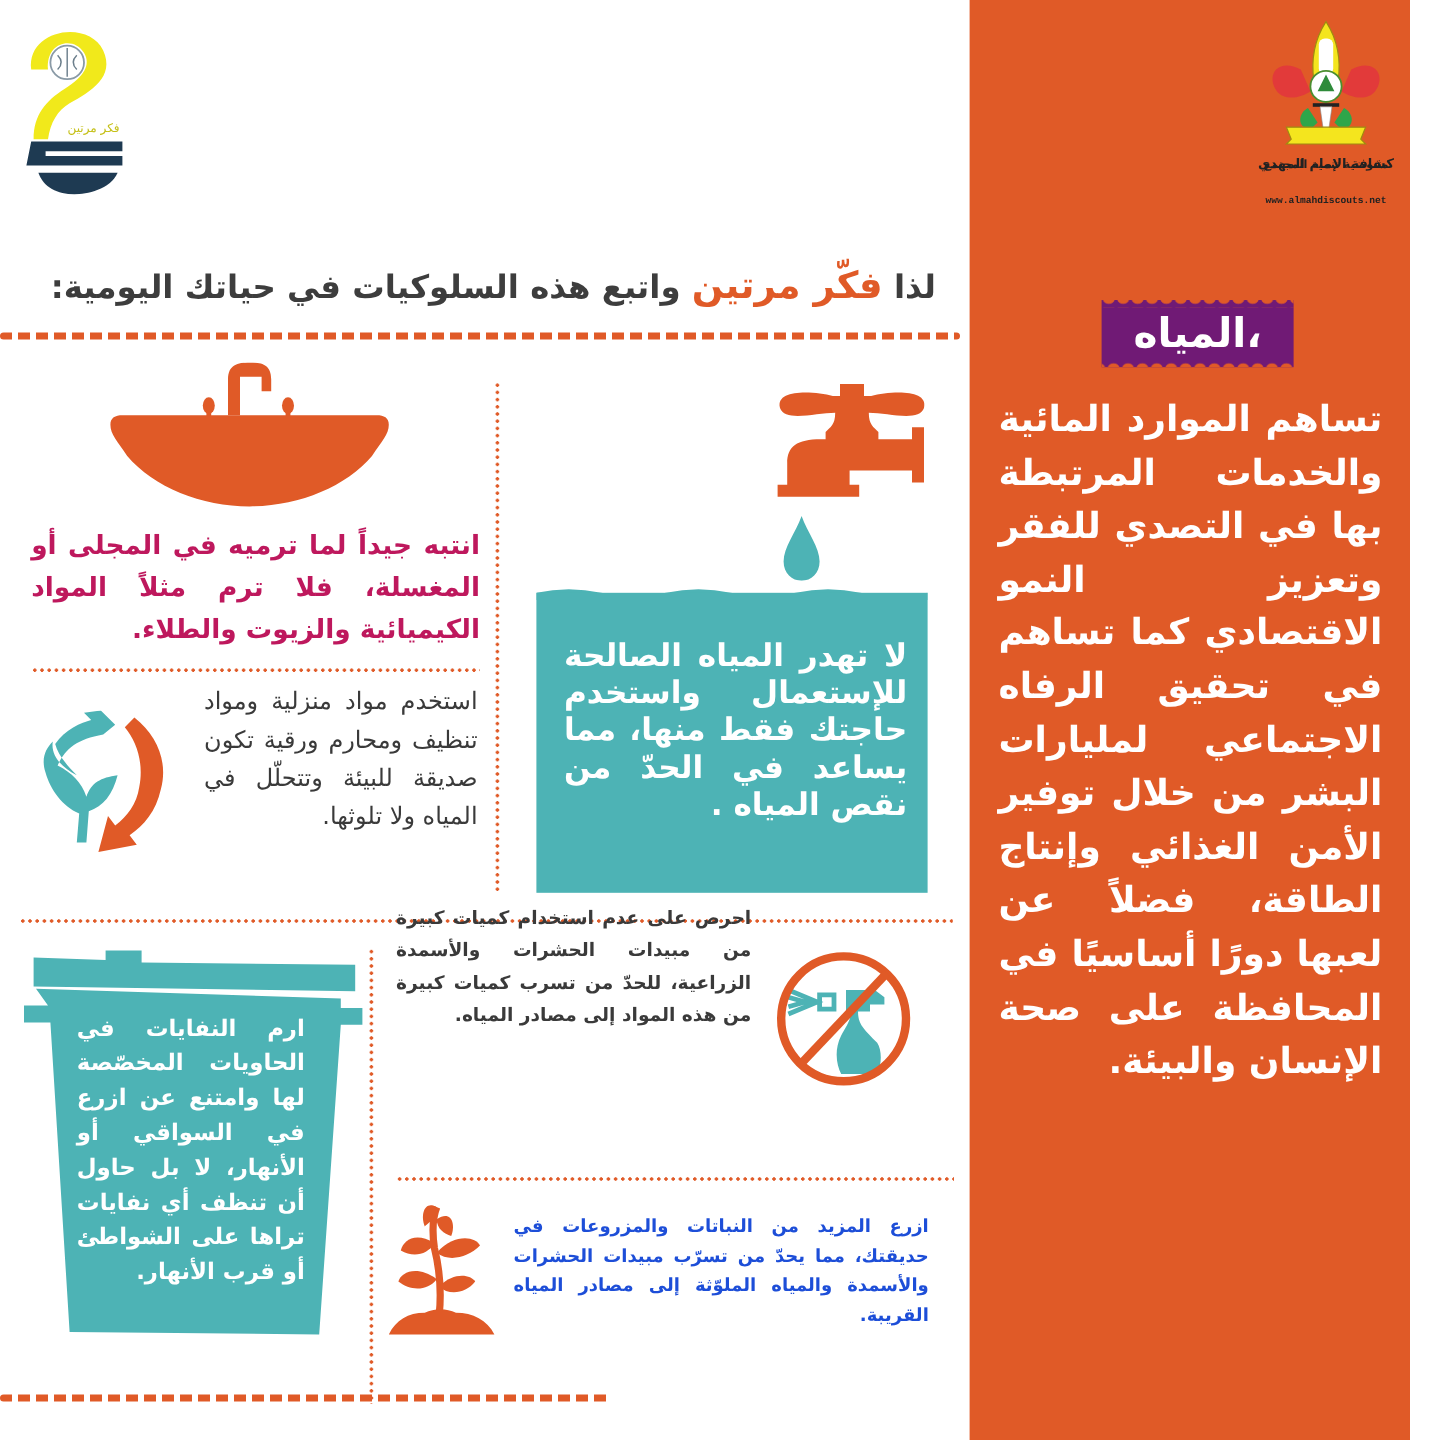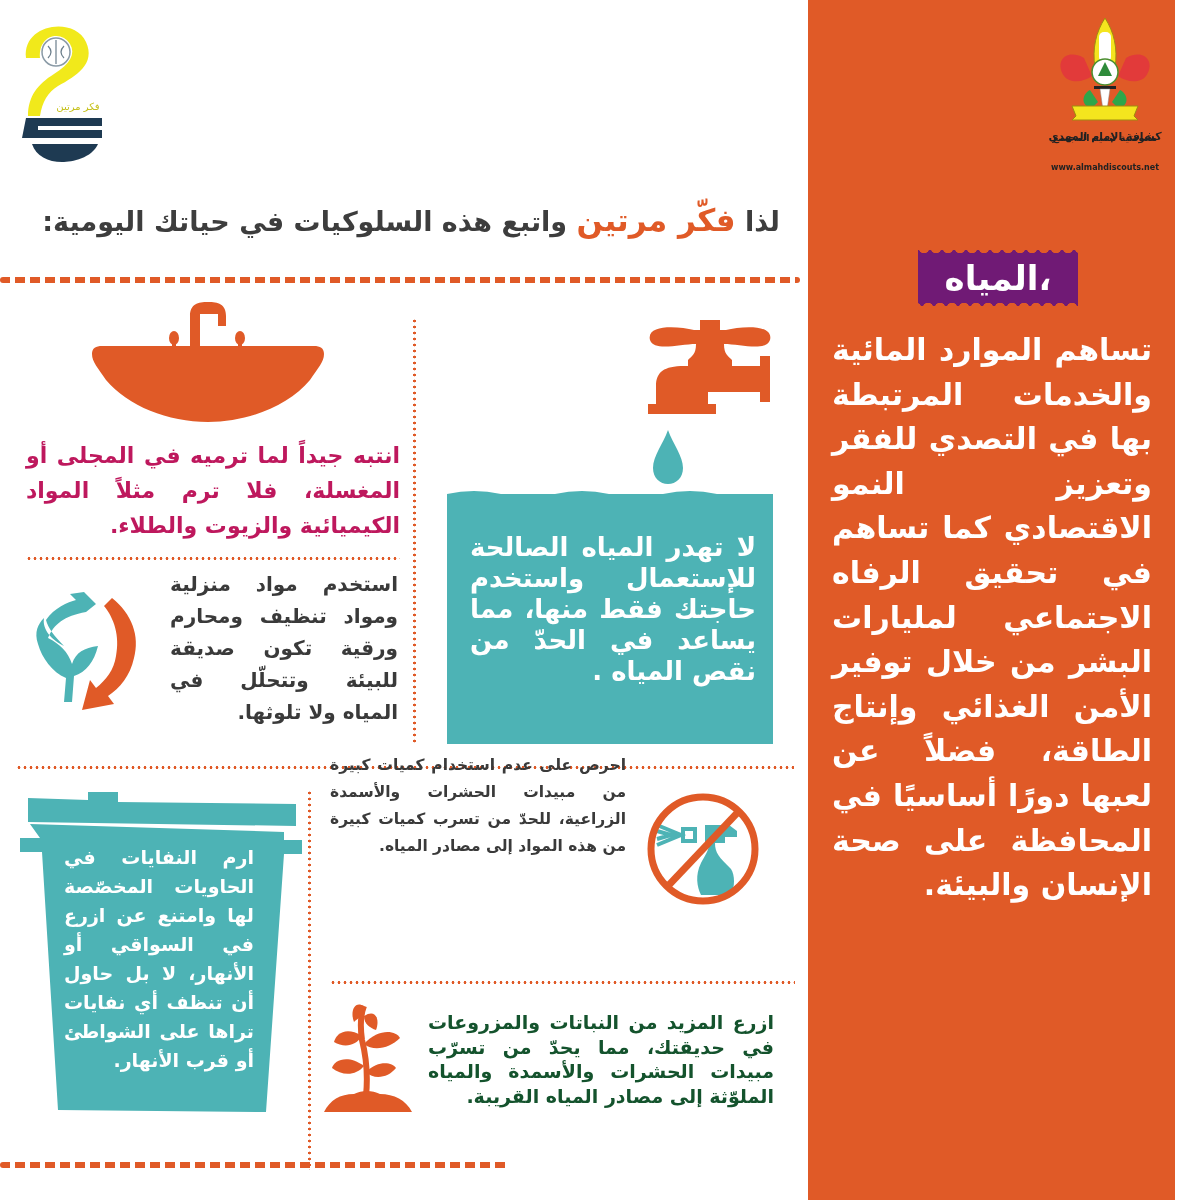--- a/index.html
+++ b/index.html
@@ -7,40 +7,40 @@
   body { position: relative; font-family: "DejaVu Sans", "Liberation Sans", sans-serif; color: #3a3a3a; }
   .abs { position: absolute; }
   .rtl { direction: rtl; text-align: justify; text-align-last: right; unicode-bidi: plaintext; }
 
   
   #panel { left: 808px; top: 0; width: 367px; height: 1200px; background: #e05a27; }
   #scout-logo { left: 1040px; top: 10px; width: 130px; height: 180px; }
   .scout-text { position: absolute; right: 0; width: 130px; text-align: center; color: #222; font-weight: bold; direction: rtl; }
   #scout-name { top: 120px; font-size: 11px; }
   #scout-sub { top: 122px; font-size: 9.5px; }
-  #scout-url { top: 153px; font-size: 8px; direction: ltr; }
+  #scout-url { top: 153px; font-size: 8px; direction: ltr; font-family: Liberation Mono, monospace; }
 
   #water-heading { left: 918px; top: 250px; width: 160px; height: 56px; background: #701a75;
     display: flex; align-items: center; justify-content: center; color: #fff; font-size: 34px; font-weight: bold; }
   #water-heading::before, #water-heading::after {
     content: ""; position: absolute; left: 0; width: 100%; height: 6px;
     background: radial-gradient(circle at 6px -2px, #e05a27 5px, transparent 5.5px) repeat-x;
     background-size: 12px 6px;
   }
   #water-heading::before { top: 0; }
   #water-heading::after { bottom: 0; transform: rotate(180deg); }
 
   #panel-text { left: 832px; top: 328px; width: 320px; color: #fff; font-size: 30px; font-weight: bold; line-height: 44.6px; }
   #panel-text p + p { margin-top: 16px; }
 
   
   #think-logo { left: 12px; top: 12px; width: 90px; height: 150px; }
 
   
-  #headline { left: 140px; top: 202px; width: 640px; font-size: 27px; font-weight: bold; color: #3d3d3d; direction: rtl; text-align: right; white-space: nowrap; }
+  #headline { left: 140px; top: 220px; width: 640px; font-size: 27px; font-weight: bold; color: #3d3d3d; direction: rtl; text-align: right; white-space: nowrap; }
   #headline .accent { color: #e05a27; font-size: 31px; }
 
   .dash-line { height: 6px; background: repeating-linear-gradient(to right, #e05a27 0 10px, transparent 10px 15px); border-radius: 3px; }
   #dash-top { left: 0; top: 277px; width: 800px; }
   #dash-bottom { left: 0; top: 1162px; width: 510px; }
 
   .dot-h { height: 3px; background: radial-gradient(circle, #e05a27 1.3px, transparent 1.6px) repeat-x; background-size: 6px 3px; }
   .dot-v { width: 3px; background: radial-gradient(circle, #e05a27 1.3px, transparent 1.6px) repeat-y; background-size: 3px 6px; }
 
   #vsep-top { left: 413px; top: 318px; height: 426px; }
@@ -55,33 +55,33 @@
   #water-box { left: 447px; top: 494px; width: 326px; height: 250px; background: #4db3b5; }
   #water-box-wave { left: 447px; top: 488px; width: 326px; height: 12px; }
   #water-text { left: 470px; top: 532px; width: 286px; color: #fff; font-size: 26px; font-weight: bold; line-height: 31px; }
 
   
   #sink-icon { left: 88px; top: 302px; width: 240px; height: 122px; }
   #sink-text { left: 26px; top: 438px; width: 374px; font-size: 22px; font-weight: bold; line-height: 35px; color: #be185d; }
 
   
   #recycle-icon { left: 24px; top: 592px; width: 116px; height: 126px; }
-  #recycle-text { left: 170px; top: 568px; width: 228px; font-size: 20px; font-weight: bold; line-height: 32px; color: #3a3a3a; }
+  #recycle-text { left: 170px; top: 568px; width: 228px; font-size: 20px; font-weight: normal; line-height: 32px; color: #3a3a3a; }
 
   
   #trash-icon { left: 18px; top: 782px; width: 286px; height: 362px; }
   #trash-text { left: 64px; top: 843px; width: 190px; color: #fff; font-size: 19px; font-weight: bold; line-height: 29px; }
 
   
   #spray-icon { left: 645px; top: 791px; width: 116px; height: 116px; }
   #spray-text { left: 330px; top: 752px; width: 296px; font-size: 15.5px; font-weight: bold; line-height: 27px; color: #3a3a3a; }
 
   
   #plant-icon { left: 324px; top: 996px; width: 90px; height: 118px; }
-  #plant-text { left: 428px; top: 1010px; width: 346px; font-size: 19px; font-weight: bold; line-height: 24.5px; color: #14532d; }
+  #plant-text { left: 428px; top: 1010px; width: 346px; font-size: 15px; font-weight: bold; line-height: 24.5px; color: #1d4ed8; }
 </style>
 </head>
 <body>
 
 <div id="panel" class="abs"></div>
 
 <div id="scout-logo" class="abs">
   <svg width="130" height="120" viewBox="0 0 130 120" style="position:absolute;left:0;top:0">
     <path d="M65 8 C56 22 52 38 55 58 L75 58 C78 38 74 22 65 8 Z" fill="#f4e51e" stroke="#a08a10" stroke-width="1"></path>
     <rect x="59" y="22" width="12" height="30" rx="5" fill="#fff"></rect>

